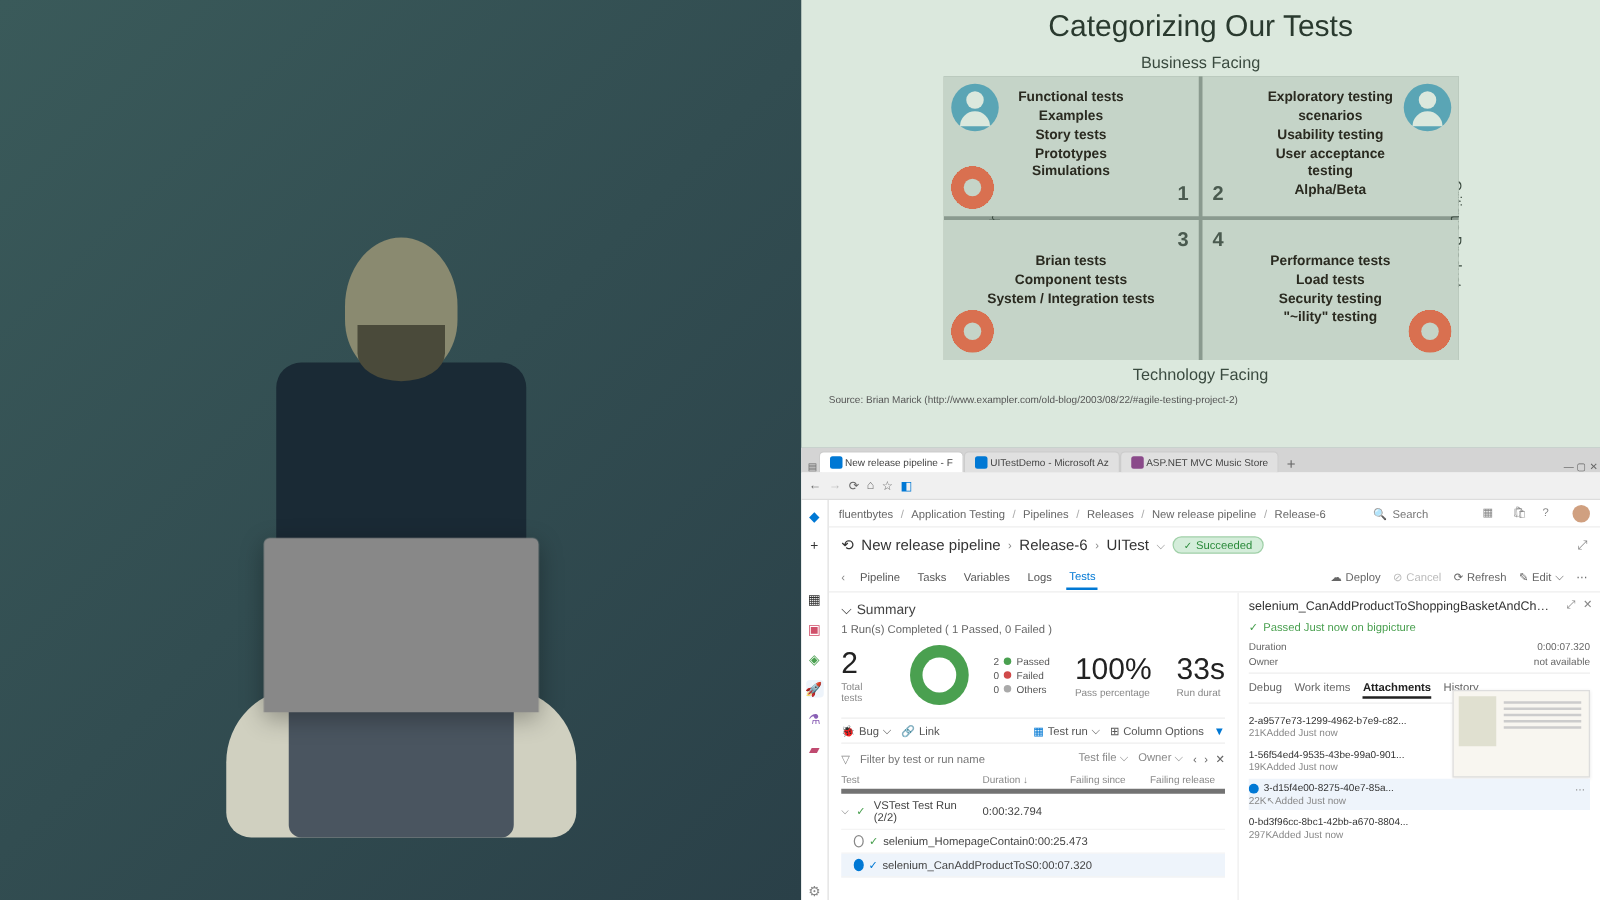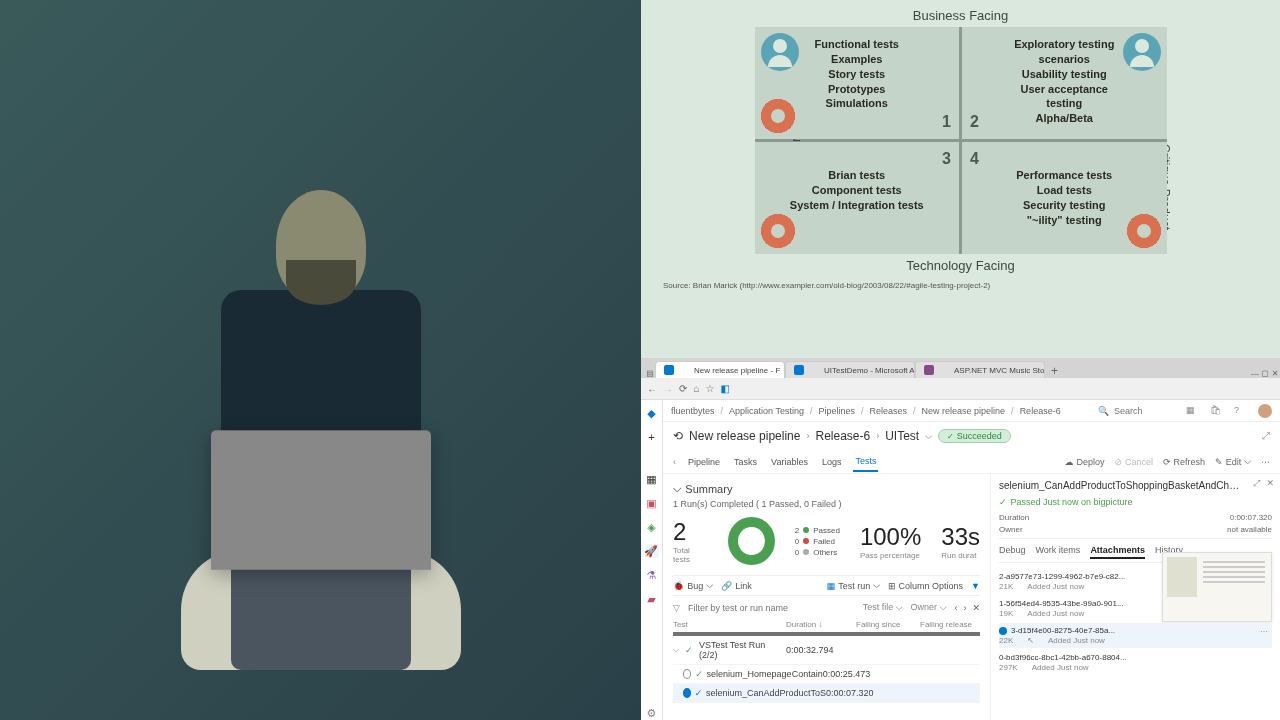--- a/index.html
+++ b/index.html
@@ -31,21 +31,21 @@
 .avatar-ic::before{content:"";width:14px;height:14px;background:#dbe8dd;border-radius:50%;position:absolute;top:6px}
 .avatar-ic::after{content:"";width:24px;height:12px;background:#dbe8dd;border-radius:12px 12px 0 0;position:absolute;bottom:4px}
 .q1 .avatar-ic{top:6px;left:6px}.q1 .gear{bottom:6px;left:6px}
 .q2 .avatar-ic{top:6px;right:6px}
 .q3 .gear{bottom:6px;left:6px}.q3{padding-top:26px}
 .q4 .gear{bottom:6px;right:6px}.q4{padding-top:26px}
 .source{font-size:8px;color:#555;padding:8px 0 0 12px}
 .azure{flex:1;background:#fff;display:flex;flex-direction:column;font-size:10px;color:#333}
 .wbtn{width:10px;height:10px;display:flex;align-items:center;justify-content:center;color:#666;font-size:8px}
 .tabbar{height:20px;background:#d4d4d4;display:flex;align-items:flex-end;padding-left:4px;gap:0}
-.tab{background:#fff;padding:3px 8px;font-size:8px;color:#444;border-radius:4px 4px 0 0;display:flex;align-items:center;gap:20px;max-width:130px;white-space:nowrap;overflow:hidden;text-overflow:ellipsis;border:1px solid #ccc;border-bottom:none}
+.tab{background:#fff;padding:3px 8px;font-size:8px;color:#444;border-radius:4px 4px 0 0;display:flex;align-items:center;gap:2px;max-width:130px;white-space:nowrap;overflow:hidden;text-overflow:ellipsis;border:1px solid #ccc;border-bottom:none}
 .tab.inactive{background:#e0e0e0}
 .tab .favicon{width:10px;height:10px;background:#0078d4;border-radius:2px;flex-shrink:0}
 .newtab{padding:0 6px;color:#666;font-size:12px}
 .addrbar{height:22px;background:#f0f0f0;display:flex;align-items:center;padding:0 6px;gap:6px;border-bottom:1px solid #ddd}
 .addrbar .navbtn{color:#666;font-size:10px}
 .url{flex:1;background:#fff;border:1px solid #ccc;border-radius:2px;padding:2px 6px;font-size:8px;color:#444;overflow:hidden;white-space:nowrap;text-overflow:ellipsis}
 .azbody{flex:1;display:flex;overflow:hidden}
 .rail{width:22px;background:#fff;border-right:1px solid #e0e0e0;display:flex;flex-direction:column;align-items:center;padding-top:6px;gap:10px}
 .rail-ic{width:14px;height:14px;display:flex;align-items:center;justify-content:center;font-size:11px}
 .rail-ic.blue{color:#0078d4}
@@ -103,21 +103,21 @@
 .detail-close{position:absolute;top:4px;right:6px;display:flex;gap:6px;color:#888;font-size:9px}
 .status-line{display:flex;align-items:center;gap:4px;color:#4aa050;font-size:9px;margin-bottom:6px}
 .meta-row{display:flex;justify-content:space-between;font-size:8px;color:#666;margin-bottom:3px}
 .dtabs{display:flex;gap:10px;font-size:9px;color:#666;border-bottom:1px solid #eee;margin:6px 0;padding-bottom:3px}
 .dtabs .dt{cursor:pointer}
 .dtabs .dt.active{color:#222;border-bottom:2px solid #222;padding-bottom:2px;font-weight:600}
 .attlist{display:flex;flex-direction:column;gap:2px}
 .att{padding:3px 0;font-size:8px;color:#444;position:relative}
 .att.sel{background:#eef4fb}
 .att .fn{color:#333;overflow:hidden;white-space:nowrap;text-overflow:ellipsis;max-width:130px}
-.att .meta{color:#888;display:flex;gap:14px;margin-top:1px}
+.att .meta{color:#888;display:flex;margin-top:1px}
 .att .dots{position:absolute;right:4px;top:4px;color:#888}
 .att .bullet{width:8px;height:8px;border-radius:50%;background:#0078d4;display:inline-block;margin-right:4px;vertical-align:middle}
 .thumb{position:absolute;right:8px;top:78px;width:110px;height:70px;background:#f8f6f0;border:1px solid #ddd;box-shadow:0 1px 3px rgba(0,0,0,.1)}
 .thumb-inner{position:absolute;left:4px;top:4px;width:30px;height:40px;background:#e0e0d0}
 .thumb-lines{position:absolute;left:40px;top:8px;right:6px;display:flex;flex-direction:column;gap:3px}
 .thumb-lines div{height:2px;background:#ccc}
 .hline{border:none;border-top:1px solid #eee;margin:4px 0}
 </style>
 </head>
 <body>
@@ -129,20 +129,21 @@
     <div class="torso"></div>
     <div class="laptop"></div>
     <div class="head">
         <div class="beard"></div>
       </div>
   </div>
 </div>
 
 <div class="right">
   <div class="diagram">
+    <div class="diagram-title">Categorizing Our Tests</div>
     <div class="axis-top">Business Facing</div>
     <div class="axis-left">Supporting the Team</div>
     <div class="axis-right">Critique Product</div>
     <div class="quad-grid">
       <div class="quad q1">
         <div class="avatar-ic"></div>
         <div class="gear"></div>
         <div>Functional tests</div>
           <div>Examples</div>
           <div>Story tests</div>

